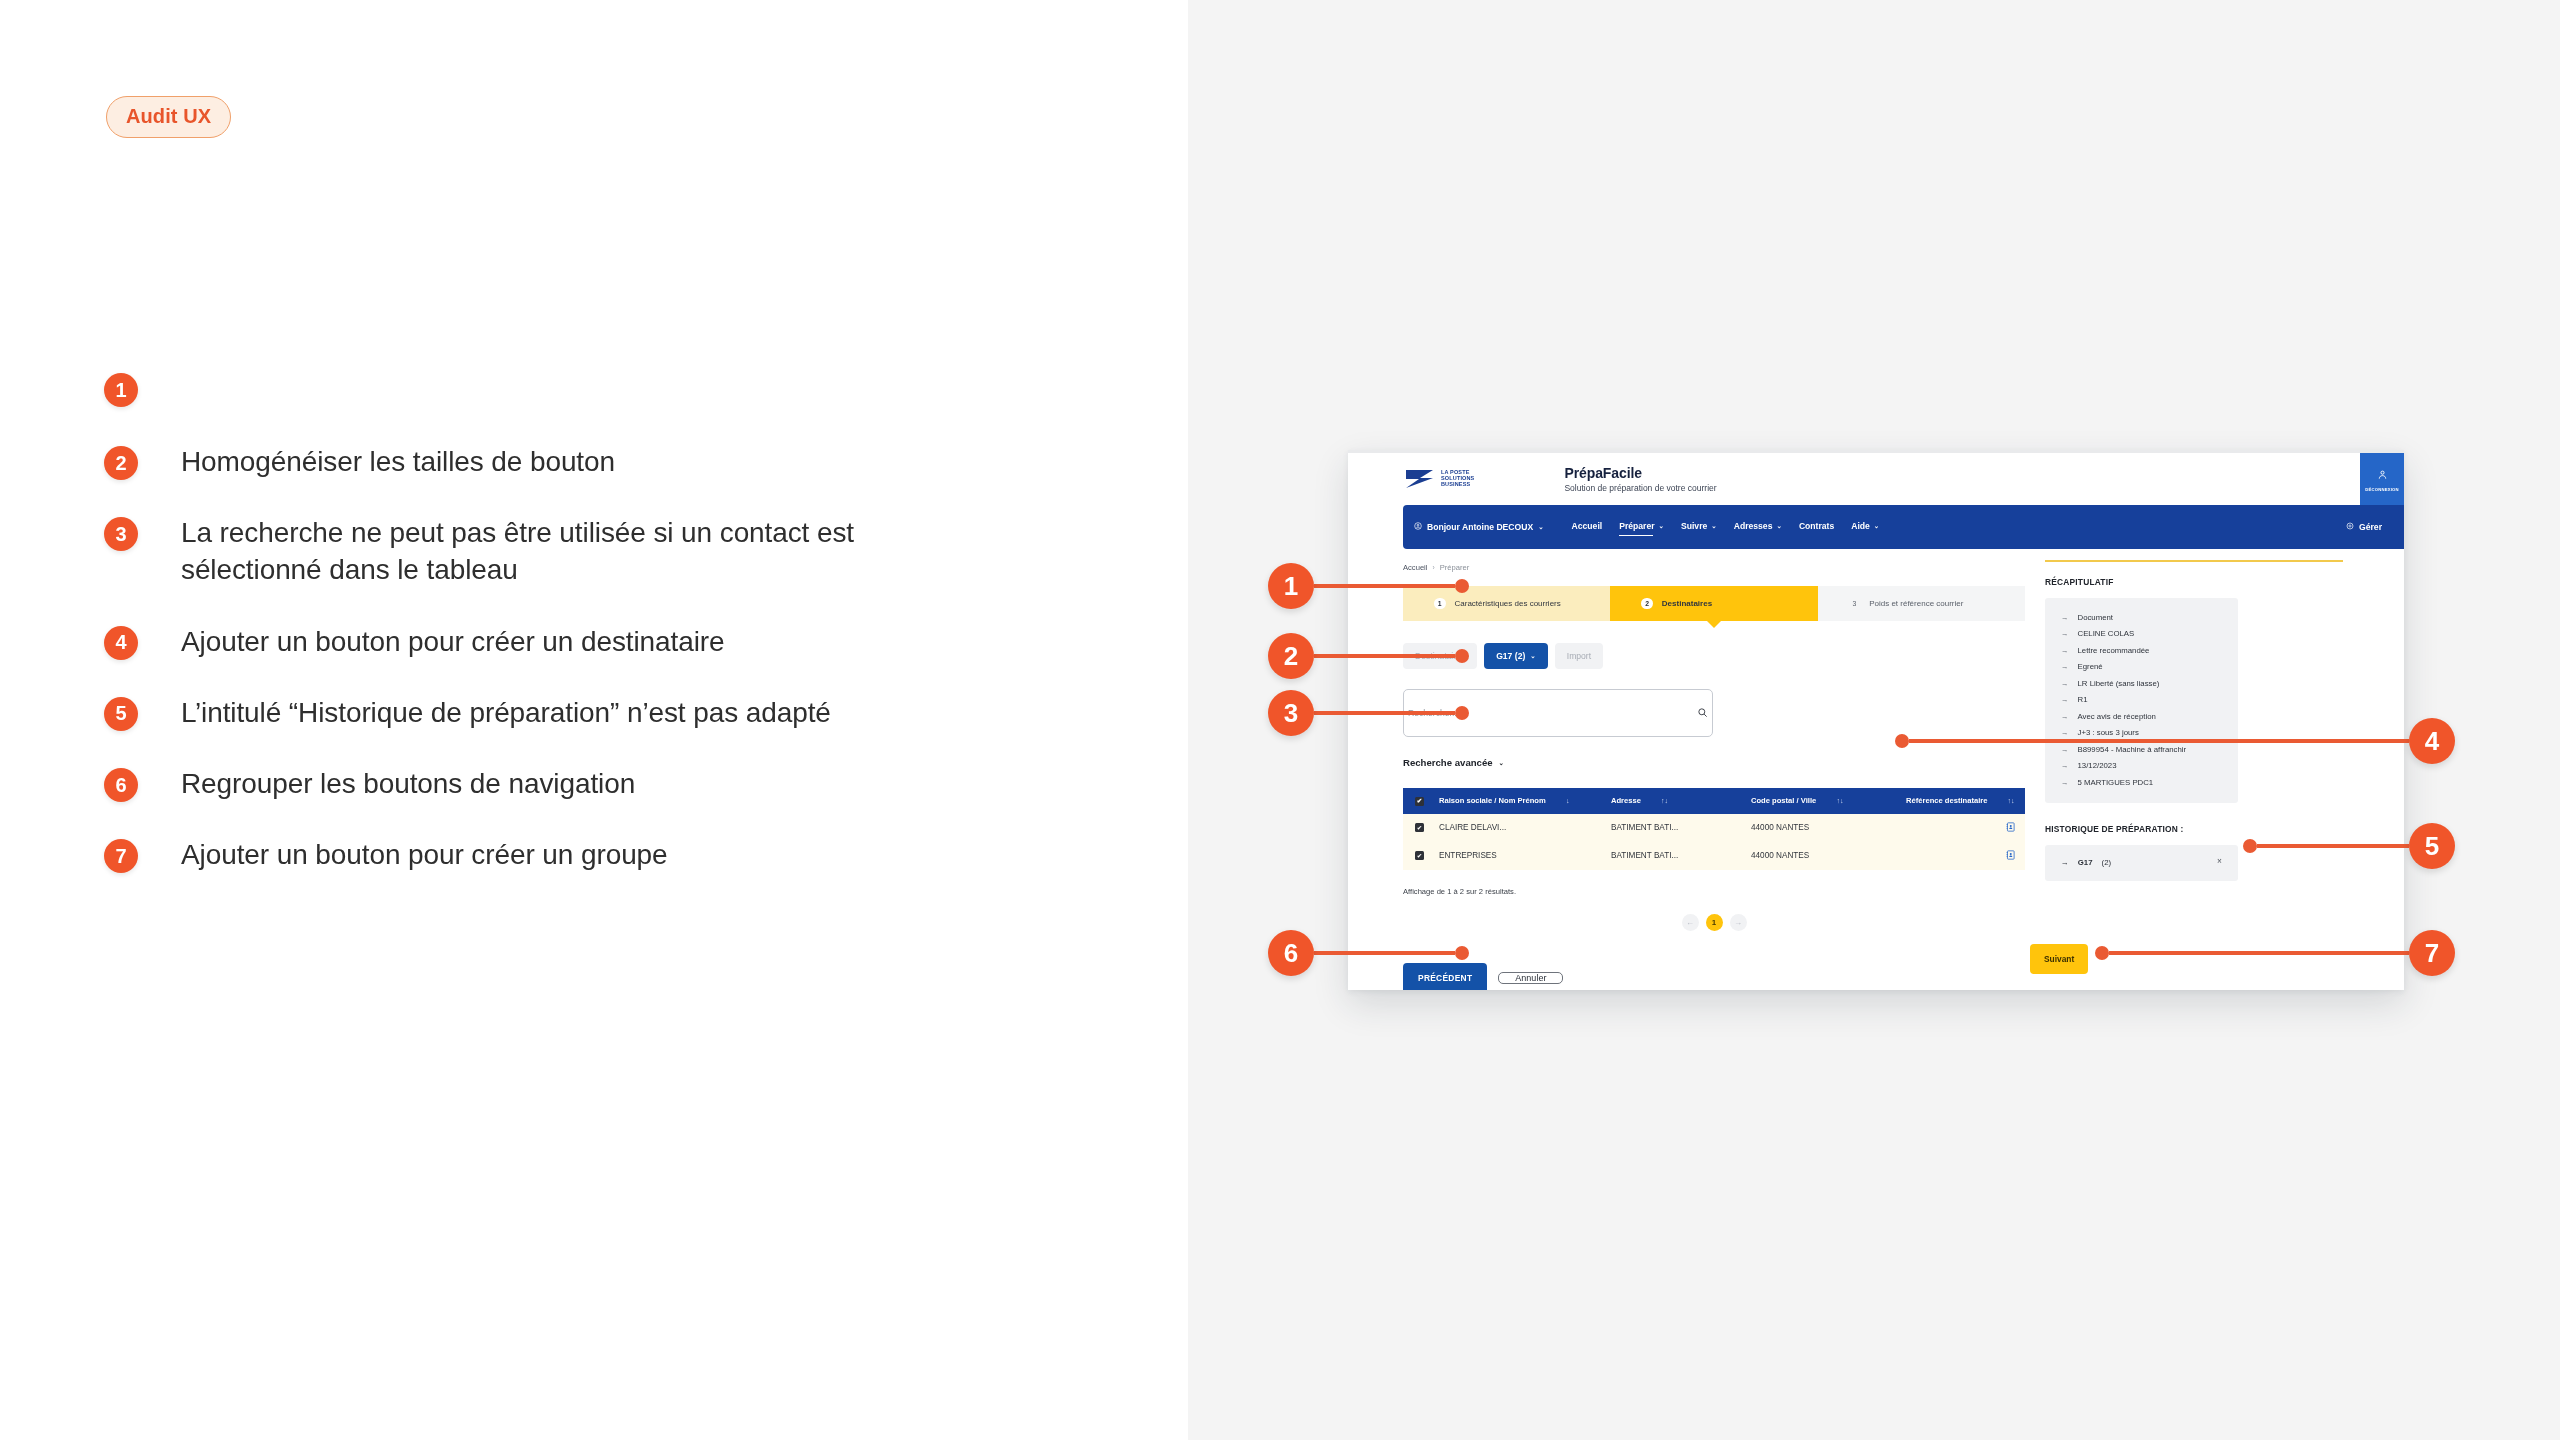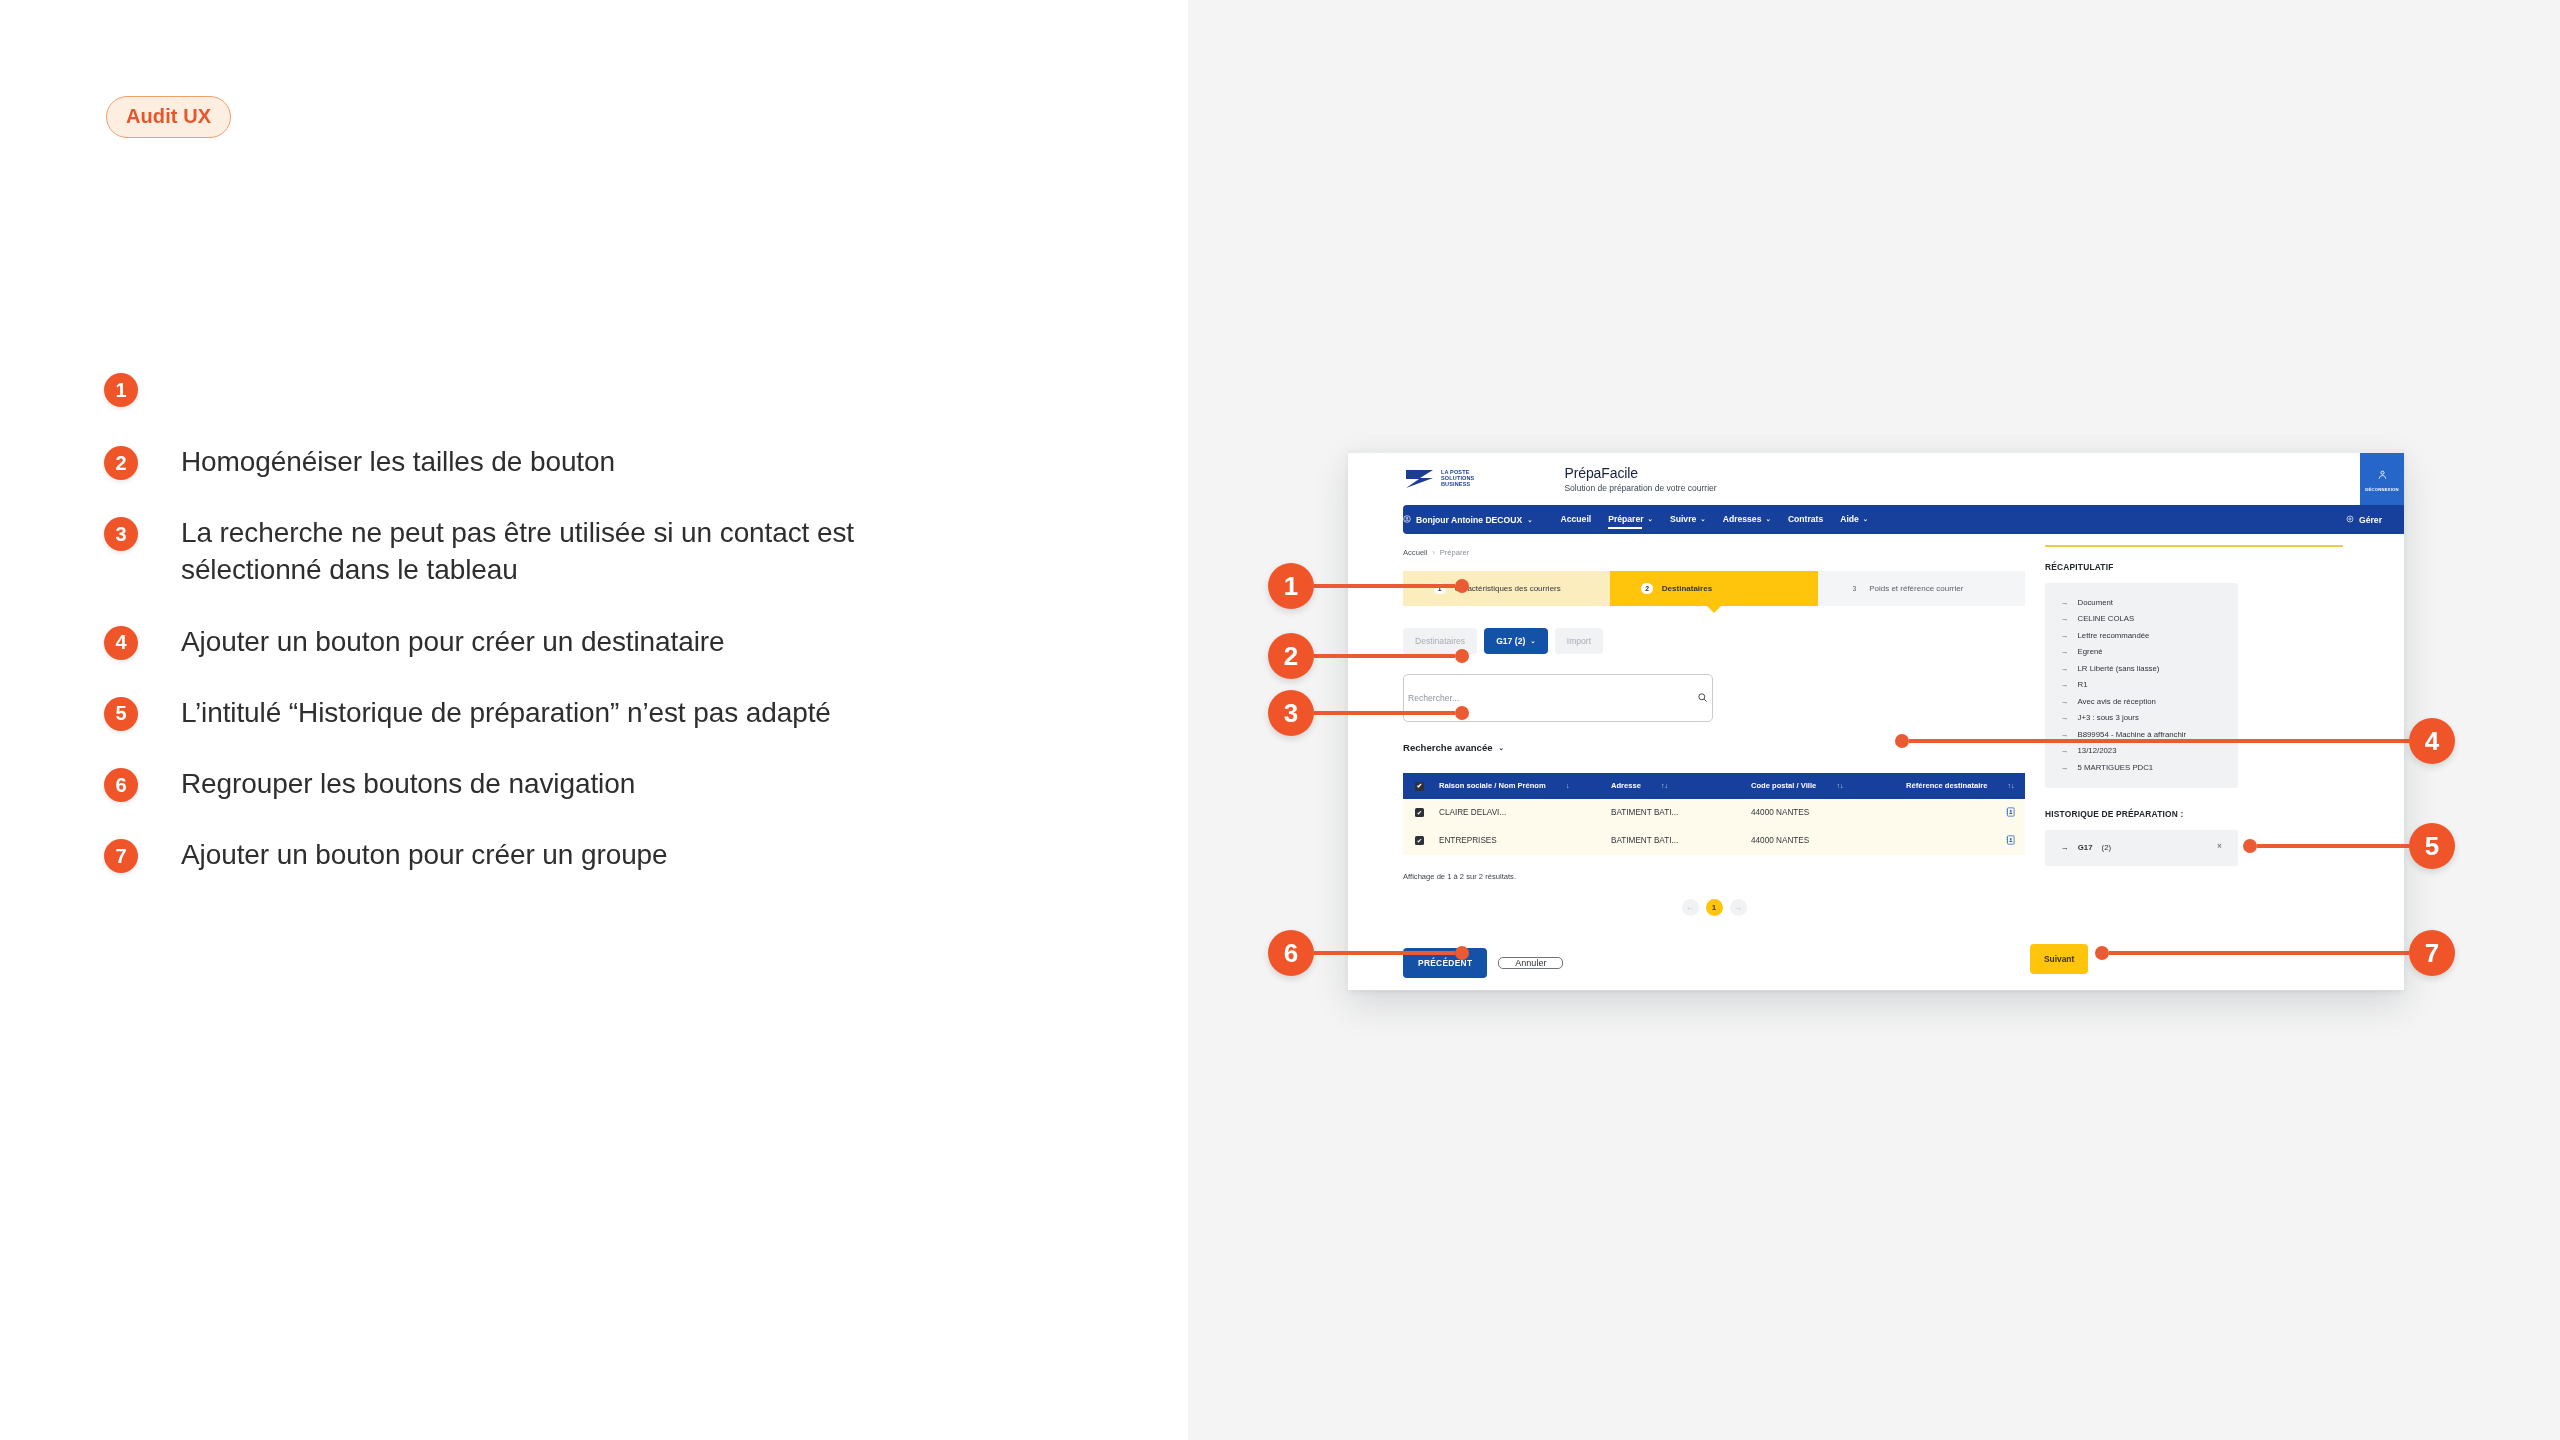--- a/index.html
+++ b/index.html
@@ -54,34 +54,34 @@
   .mock-topline { height: 3px; background: #E9EAEC; }
 
   
   .app-header { position: relative; height: 52px; background: #fff; display: flex; align-items: center; }
   .logo { margin-left: 55px; display: flex; align-items: center; }
   .logo-bird { width: 34px; height: 26px; position: relative; }
   .logo-bird svg { display: block; }
   .logo-words { margin-left: 4px; line-height: 1.08; }
   .logo-words div { font-size: 5.5px; font-weight: 700; color: #1B3E92; letter-spacing: .15px; }
   .app-name { margin-left: 90px; }
-  .app-name .t1 { font-size: 14px; font-weight: 400; color: #16213E; letter-spacing: -.1px; }
+  .app-name .t1 { font-size: 14px; font-weight: 700; color: #16213E; letter-spacing: -.1px; }
   .app-name .t2 { font-size: 8.5px; color: #3C4454; margin-top: 2px; }
   .logout {
     position: absolute; right: 0; top: 0; width: 44px; height: 52px;
     background: #2566C8; color: #fff; display: flex; flex-direction: column;
     align-items: center; justify-content: center; gap: 3px;
   }
   .logout .lbl { font-size: 4.2px; font-weight: 700; letter-spacing: .2px; }
 
   
   .nav {
-    margin-left: 55px; margin-right: 0; height: 29px; background: #16409B;
+    margin-left: 55px; margin-right: 0; height: 44px; background: #16409B;
     border-radius: 4px 0 0 4px; display: flex; align-items: center;
-    position: relative;
+    padding-left: 11px; position: relative;
   }
   .nav-user { display: flex; align-items: center; gap: 5px; color: #fff; font-size: 8.6px; font-weight: 700; }
   .nav-items { display: flex; align-items: center; gap: 17px; margin-left: 28px; }
   .nav-item { color: #fff; font-size: 8.6px; font-weight: 700; display: flex; align-items: center; gap: 4px; position: relative; padding-bottom: 2px; }
   .nav-item.active::after {
     content: ""; position: absolute; left: 0; right: 11px; bottom: -3px; height: 1.4px; background: #fff;
   }
   .nav-right { position: absolute; right: 22px; display: flex; align-items: center; gap: 5px; color: #fff; font-size: 8.6px; font-weight: 700; }
   .caret { font-size: 6.5px; opacity: .95; }
 

